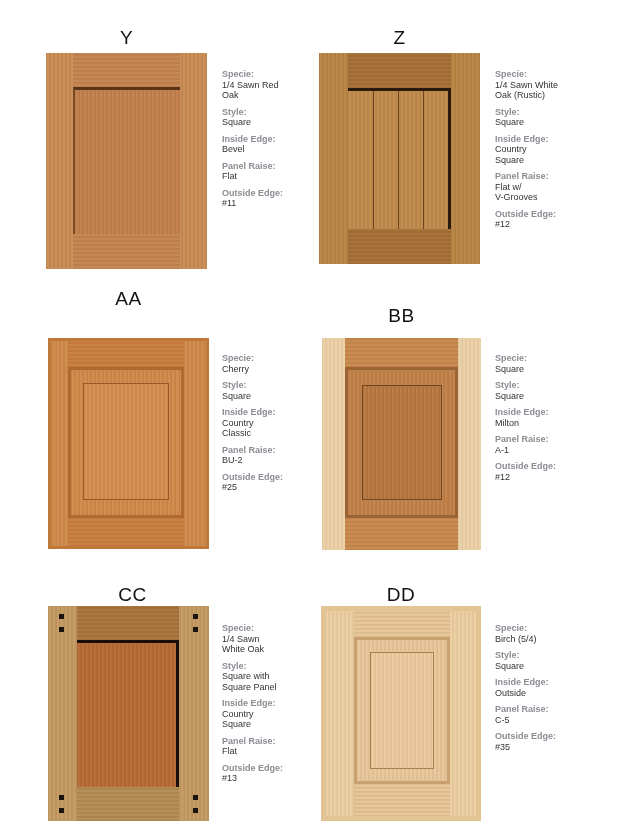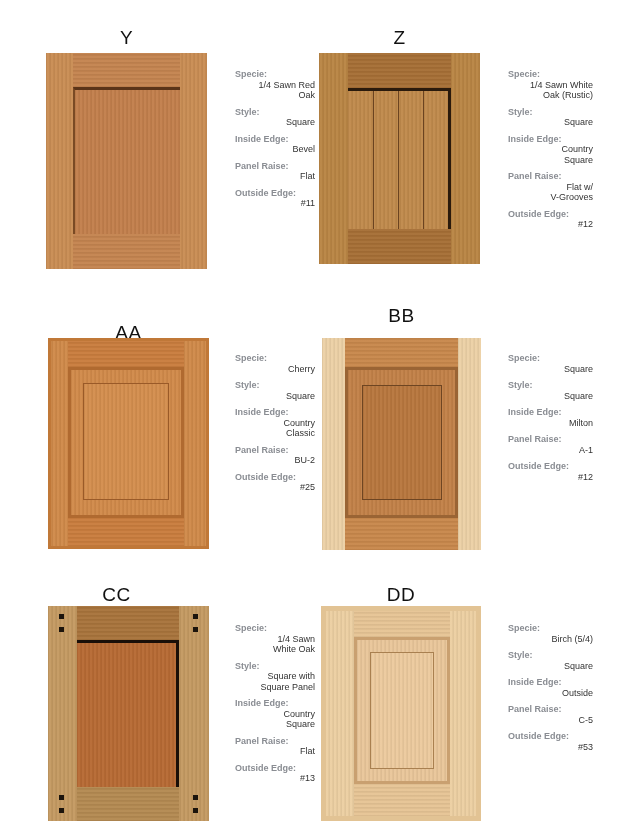--- a/index.html
+++ b/index.html
@@ -1,24 +1,24 @@
 <!DOCTYPE html>
 <html><head>
 <meta charset="utf-8">
 <style>
   html, body { margin: 0; padding: 0; background: #ffffff; }
   body { width: 638px; height: 825px; position: relative; overflow: hidden; font-family: "Liberation Sans", sans-serif; }
   .cell { position: absolute; }
   .title { position: absolute; font-family: "Liberation Sans", sans-serif; font-size: 19px; color: #111; text-align: center; letter-spacing: 0.5px; }
   .door { position: absolute; overflow: hidden; box-sizing: border-box; }
   .stile, .rail, .panel, .inner, .peg, .groove { position: absolute; box-sizing: border-box; }
-  .specs { position: absolute; font-family: "Liberation Sans", sans-serif; font-size: 9px; line-height: 10.5px; color: #333; margin-left: 13px; }
+  .specs { position: absolute; font-family: "Liberation Sans", sans-serif; font-size: 9px; line-height: 10.5px; color: #333; }
   .spec { margin-bottom: 6px; }
   .spec .lbl { color: #8a8d93; font-weight: bold; display: block; }
-  .spec .val { display: block; white-space: pre-line; text-align: right; }
+  .spec .val { display: block; white-space: pre-line; }
   .grain { background-image: repeating-linear-gradient(90deg, rgba(0,0,0,0.05) 0 1px, rgba(255,255,255,0.03) 1px 3px, rgba(0,0,0,0.03) 3px 4px); }
   .grainh { background-image: repeating-linear-gradient(0deg, rgba(0,0,0,0.05) 0 1px, rgba(255,255,255,0.03) 1px 3px, rgba(0,0,0,0.03) 3px 4px); }
 </style>
 </head>
 <body>
 
 <div class="cell">
   <div class="title" style="left:45px; top:27px; width:163px;">Y</div>
   <div class="door grain" style="left:46px; top:53px; width:161px; height:216px; background-color:#c98d54;">
     <div class="rail grainh" style="left:27px; top:0; width:107px; height:34px; background-color:#c48450;"></div>
@@ -82,21 +82,21 @@
 V-Grooves</span>
       </div>
     <div class="spec">
         <span class="lbl">Outside Edge:</span>
         <span class="val">#12</span>
       </div>
   </div>
 </div>
 
 <div class="cell">
-  <div class="title" style="left:48px; top:322px; width:161px;">AA</div>
+  <div class="title" style="left:48px; top:288px; width:161px;">AA</div>
   <div class="door grain" style="left:48px; top:338px; width:161px; height:211px; background-color:#d08a4a;">
     <div class="stile" style="left:0; top:0; width:100%; height:100%; border:3px solid #c07838;"></div>
     <div class="rail grainh" style="left:20px; top:3px; width:116px; height:26px; background-color:#c97d3e;"></div>
     <div class="rail grainh" style="left:20px; top:180px; width:116px; height:28px; background-color:#c97d3e;"></div>
     <div class="panel grain" style="left:20px; top:29px; width:116px; height:151px; background-color:#d18a4a; border:3px solid #b06a30;">
       <div class="inner grain" style="left:12px; top:13px; width:86px; height:117px; background-color:#d48e4e; border:1px solid #9a5a28;"></div>
     </div>
   </div>
   <div class="specs" style="left:222px; top:353px; width:80px;">
     <div class="spec">
@@ -150,21 +150,21 @@
         <span class="val">A-1</span>
       </div>
     <div class="spec">
         <span class="lbl">Outside Edge:</span>
         <span class="val">#12</span>
       </div>
   </div>
 </div>
 
 <div class="cell">
-  <div class="title" style="left:36px; top:584px; width:161px;">CC</div>
+  <div class="title" style="left:52px; top:584px; width:161px;">CC</div>
   <div class="door grain" style="left:48px; top:606px; width:161px; height:215px; background-color:#c49a62;">
     <div class="rail grainh" style="left:29px; top:0; width:102px; height:34px; background-color:#a8743c;"></div>
     <div class="rail grainh" style="left:29px; top:181px; width:102px; height:34px; background-color:#b48a52;"></div>
     <div class="panel grain" style="left:29px; top:34px; width:102px; height:147px; background-color:#b76a34; border-top:3px solid #1a0f08; border-right:3px solid #1a0f08;"></div>
     <div class="peg" style="left:11px; top:8px; width:5px; height:5px; background:#1c140c;"></div>
     <div class="peg" style="left:11px; top:21px; width:5px; height:5px; background:#1c140c;"></div>
     <div class="peg" style="left:145px; top:8px; width:5px; height:5px; background:#1c140c;"></div>
     <div class="peg" style="left:145px; top:21px; width:5px; height:5px; background:#1c140c;"></div>
     <div class="peg" style="left:11px; top:189px; width:5px; height:5px; background:#1c140c;"></div>
     <div class="peg" style="left:11px; top:202px; width:5px; height:5px; background:#1c140c;"></div>
@@ -220,16 +220,16 @@
     <div class="spec">
         <span class="lbl">Inside Edge:</span>
         <span class="val">Outside</span>
       </div>
     <div class="spec">
         <span class="lbl">Panel Raise:</span>
         <span class="val">C-5</span>
       </div>
     <div class="spec">
         <span class="lbl">Outside Edge:</span>
-        <span class="val">#53</span>
+        <span class="val">#35</span>
       </div>
   </div>
 </div>
 
 </body></html>

